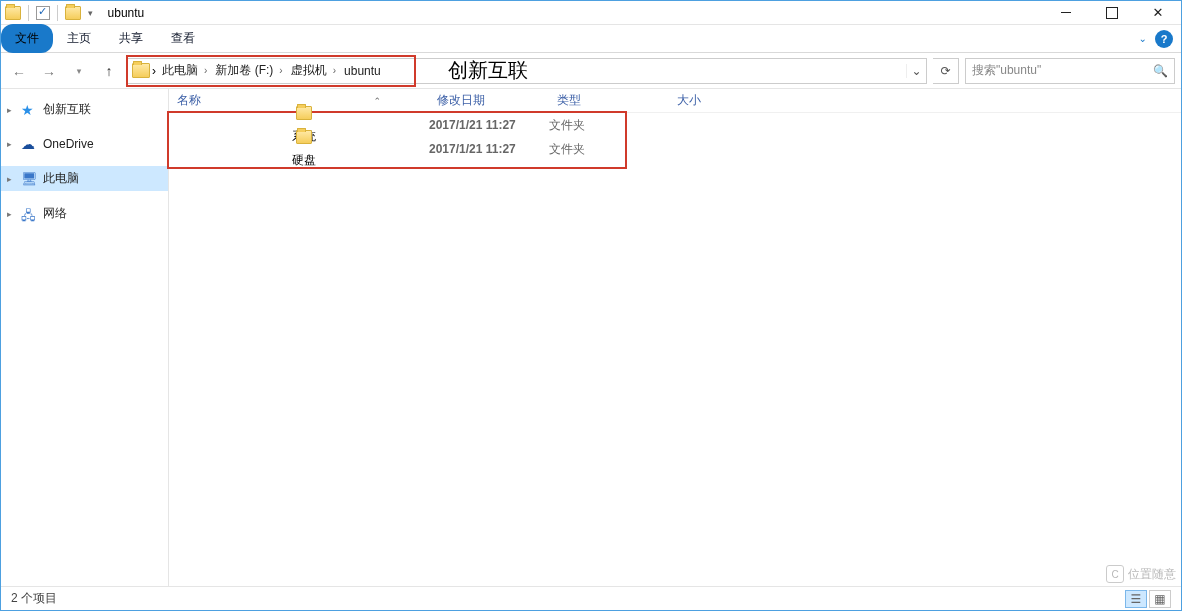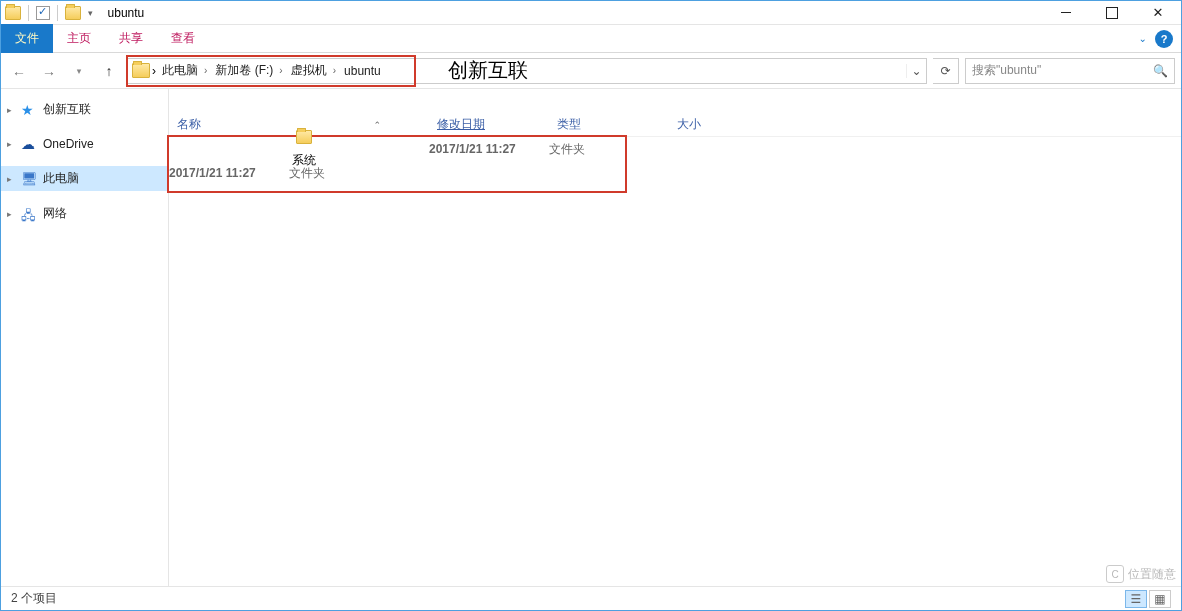--- a/index.html
+++ b/index.html
@@ -16,22 +16,22 @@
   .check-icon::after{content:"✓";position:absolute;left:1px;top:-2px;color:#1a64b7;font-size:11px;}
   .titlebar .title-text { padding-left: 8px; color:#000; }
   .titlebar .win-controls { margin-left: auto; display: flex; }
   .titlebar .win-controls div { width: 46px; height: 23px; display:flex; align-items:center; justify-content:center; font-size:12px; color:#222;}
   .win-min::after{content:"";display:block;width:10px;height:1px;background:#222;}
   .win-max::after{content:"";display:block;width:10px;height:10px;border:1px solid #222;}
   .win-close::after{content:"✕";font-size:13px;}
 
   
   .ribbon { display:flex; align-items:center; height:28px; background:#fff; border-bottom:1px solid #d9d9d9; }
-  .ribbon .tab { padding: 6px 14px; color:#be185d; cursor:pointer;}
-  .ribbon .tab.file { background:#1979ca; color:#fef9c3;}
+  .ribbon .tab { padding: 6px 14px; color:#0f172a; cursor:pointer;}
+  .ribbon .tab.file { background:#1979ca; color:#000000;border-radius:12px;}
   .ribbon .spacer{flex:1;}
   .ribbon .caret{padding:0 8px;color:#1979ca;font-size:10px;}
   .ribbon .help{width:18px;height:18px;border-radius:50%;background:#1979ca;color:#fff;display:flex;align-items:center;justify-content:center;margin-right:8px;font-weight:bold;font-size:11px;}
 
   
   .navbar { display:flex; align-items:center; height:36px; padding:4px 6px; gap:6px; border-bottom:1px solid #e5e5e5;}
   .nav-btn{width:24px;height:24px;display:flex;align-items:center;justify-content:center;color:#777;border-radius:2px;}
   .nav-btn.enabled{color:#333;}
   .nav-arrow-left::before{content:"←";font-size:14px;}
   .nav-arrow-right::before{content:"→";font-size:14px;}
@@ -61,24 +61,24 @@
   .ico-star::before{content:"★";font-size:14px;}
   .ico-cloud{color:#1a4e9b;}
   .ico-cloud::before{content:"☁";font-size:14px;}
   .ico-pc{color:#3a77c9;}
   .ico-pc::before{content:"🖥";font-size:13px;}
   .ico-net{color:#3a77c9;}
   .ico-net::before{content:"🖧";font-size:13px;}
   .side-group-gap{height:10px;}
 
   .content{flex:1;position:relative;}
-  .cols{display:flex;align-items:center;height:24px;border-bottom:1px solid #f0f0f0;color:#3a5ea6;margin-top:24px;}
+  .cols{display:flex;align-items:center;height:24px;border-bottom:1px solid #f0f0f0;color:#3a5ea6;}
   .col{padding:0 8px;}
   .col.name{width:260px;display:flex;align-items:center;gap:60px;}
-  .col.date{width:120px;text-decoration:underline;}
+  .col.date{width:120px;}
   .col.type{width:120px;}
   .col.size{width:80px;}
   .sort-caret{font-size:9px;color:#666;margin-left:auto;margin-right:40px;}
   .rows{position:relative;}
   .rows-hl{position:absolute;left:-2px;top:-2px;width:460px;height:58px;border:2px solid #d03a2b;pointer-events:none;}
   .row{display:flex;align-items:center;height:24px;}
   .row .c-name{width:260px;display:flex;align-items:center;gap:8px;padding-left:10px;flex-direction:column;}
   .row .c-date{width:120px;color:#666;font-weight:bold;}
   .row .c-type{width:120px;color:#666;}
   .annot2{position:absolute;left:480px;top:12px;font-size:20px;color:#000;}
@@ -205,20 +205,24 @@
         <div class="rows-hl"></div>
         <div class="row">
           <div class="c-name">
               <span class="folder-icon-small"></span>
               <span>系统</span>
             </div>
           <div class="c-date">2017/1/21 11:27</div>
           <div class="c-type">文件夹</div>
         </div>
         <div class="row">
+          <div class="c-name">
+              <span class="folder-icon-small"></span>
+              <span>硬盘</span>
+            </div>
           <div class="c-date">2017/1/21 11:27</div>
           <div class="c-type">文件夹</div>
         </div>
       </div>
     </div>
   </div>
 
   <div class="status">
     <span>2 个项目</span>
     <div class="viewbtns">

